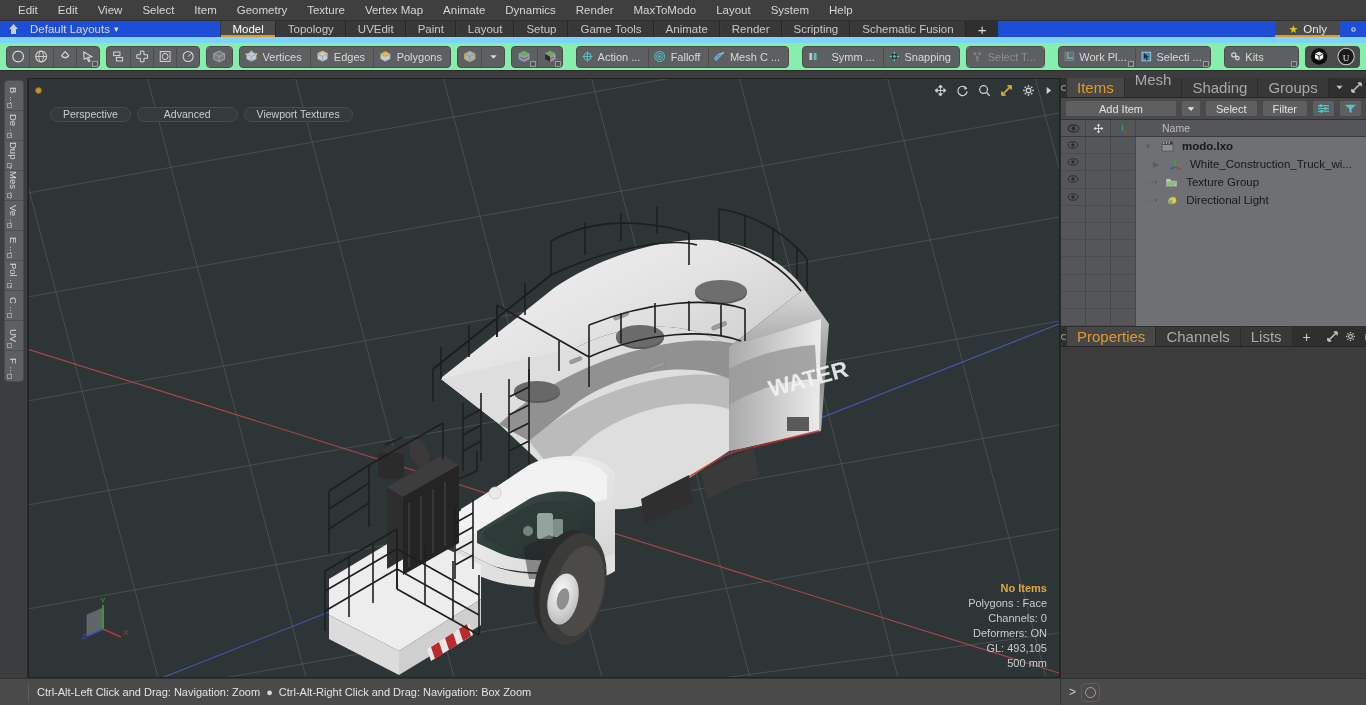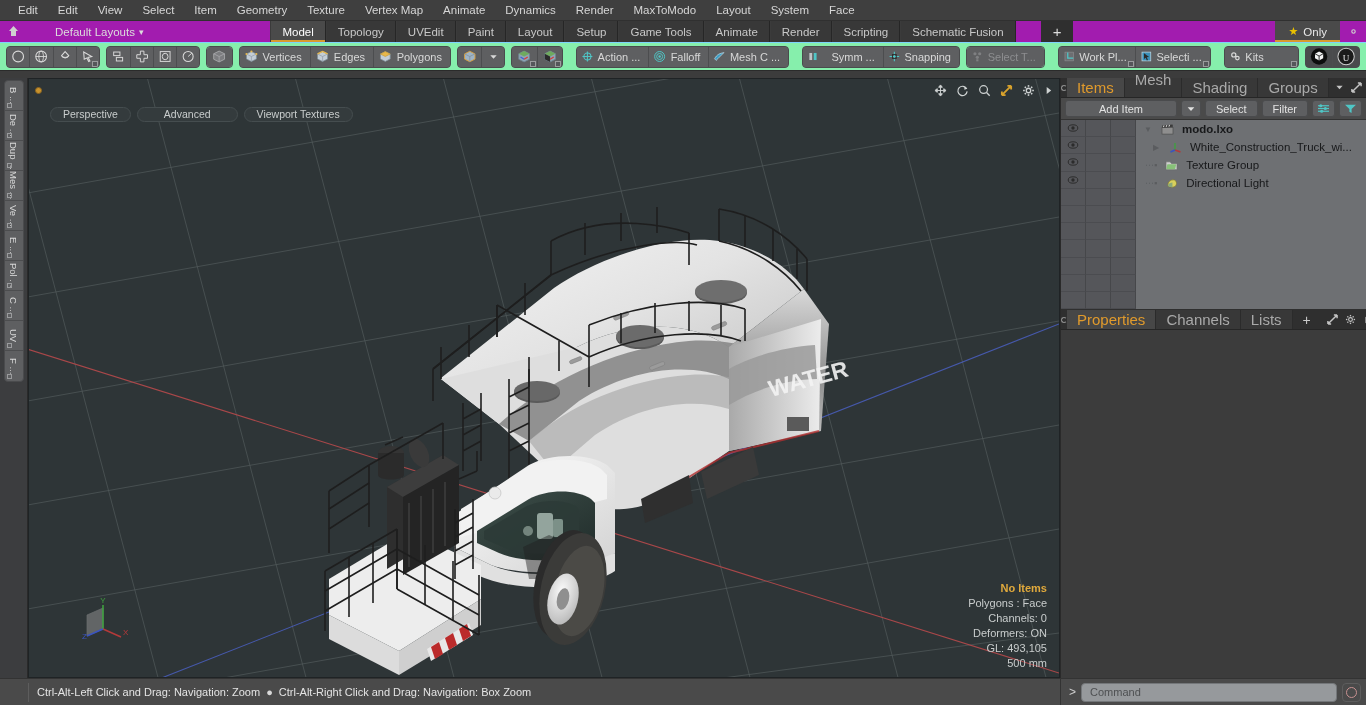--- a/index.html
+++ b/index.html
@@ -19,25 +19,24 @@
     padding-left:8px;
     border-bottom:1px solid #303030;
   }
   .menubar .mi{
     padding:2px 10px; font-size:11.5px; color:#d6d6d6;
     cursor:default; white-space:nowrap;
   }
 
   
   .layoutbar{
-    height:22px; background:#a21caf;
+    height:22px; background:#1d4ed8;
     display:flex; align-items:stretch;
-    border-bottom:1px solid #7dd3fc;
+    border-bottom:6px solid #7dd3fc;
     position:relative;
-    gap:25px;
   }
   .lb-home{
     width:26px; display:flex; align-items:center; justify-content:center;
     color:#bdbdbd;
   }
   .lb-layouts{
     display:flex; align-items:center; gap:4px;
     padding:0 10px 0 4px; font-size:11.5px; color:#dcdcdc;
   }
   .lb-tabs{ display:flex; align-items:stretch; margin-left:92px; }
@@ -313,21 +312,21 @@
     <div class="mi">Item</div>
     <div class="mi">Geometry</div>
     <div class="mi">Texture</div>
     <div class="mi">Vertex Map</div>
     <div class="mi">Animate</div>
     <div class="mi">Dynamics</div>
     <div class="mi">Render</div>
     <div class="mi">MaxToModo</div>
     <div class="mi">Layout</div>
     <div class="mi">System</div>
-    <div class="mi">Face</div>
+    <div class="mi">Help</div>
   </div>
 
 <div class="layoutbar">
   <div class="lb-home">
     <svg width="13" height="13" viewBox="0 0 13 13">
         <path d="M6.5 1 L11 6 H9 V11 H4 V6 H2 Z" fill="#cfcfcf"></path>
       </svg>
   </div>
   <div class="lb-layouts">
     <span>Default Layouts</span>
@@ -944,20 +943,41 @@
             <circle cx="5" cy="9" r="1.7" fill="#4fc6c6"></circle>
           </svg>
       </div>
       <div class="pbtn sm">
         <svg width="13" height="11" viewBox="0 0 14 12">
             <path d="M1 2 H13 L8.2 6.6 V11 L5.8 9.6 V6.6 Z" fill="#4fc6c6"></path>
           </svg>
       </div>
     </div>
 
+    <div class="list-head">
+      <div class="lh-col">
+        <svg width="13" height="9" viewBox="0 0 14 10">
+            <ellipse cx="7" cy="5" rx="6" ry="4" fill="none" stroke="#2b2b2b" stroke-width="1.2"></ellipse>
+            <circle cx="7" cy="5" r="2.2" fill="#2b2b2b"></circle>
+          </svg>
+      </div>
+      <div class="lh-col">
+        <svg width="11" height="11" viewBox="0 0 12 12">
+            <path d="M6 1 L7 3 H5 Z M6 11 L7 9 H5 Z M1 6 L3 5 V7 Z M11 6 L9 5 V7 Z M6 3 V9 M3 6 H9" fill="#e4e4e4" stroke="#e4e4e4" stroke-width="0.9"></path>
+          </svg>
+      </div>
+      <div class="lh-col">
+        <svg width="11" height="11" viewBox="0 0 12 12">
+            <line x1="5" y1="9" x2="5" y2="2" stroke="#3fa03f" stroke-width="1.4"></line>
+            <line x1="5" y1="9" x2="10" y2="11" stroke="#b43a3a" stroke-width="1.4"></line>
+            <line x1="5" y1="9" x2="1" y2="11" stroke="#3a54c0" stroke-width="1.4"></line>
+          </svg>
+      </div>
+      <div class="lh-name">Name</div>
+    </div>
 
     <div class="list-body">
       <div class="lb-gutters" id="gutters">
           <div class="gut-row">
             <div class="gut-cell">
               <svg width="12" height="8" viewBox="0 0 14 10">
                 <ellipse cx="7" cy="5" rx="6" ry="4" fill="none" stroke="#2b2b2b" stroke-width="1.2"></ellipse>
                 <circle cx="7" cy="5" r="2.1" fill="#2b2b2b"></circle>
               </svg>
             </div>
@@ -1123,18 +1143,17 @@
 </div>
 
 <div class="statusbar">
   <div class="sb-hint">
     <span>Ctrl-Alt-Left Click and Drag: Navigation: Zoom</span>
     <span class="bullet">●</span>
     <span>Ctrl-Alt-Right Click and Drag: Navigation: Box Zoom</span>
   </div>
   <div class="sb-cmd">
     <span class="gt">&gt;</span>
-    <div class="cmdinput">Command</div>
     <div class="cmd-ring">
         <i></i>
       </div>
   </div>
 </div>
 
 </body></html>

